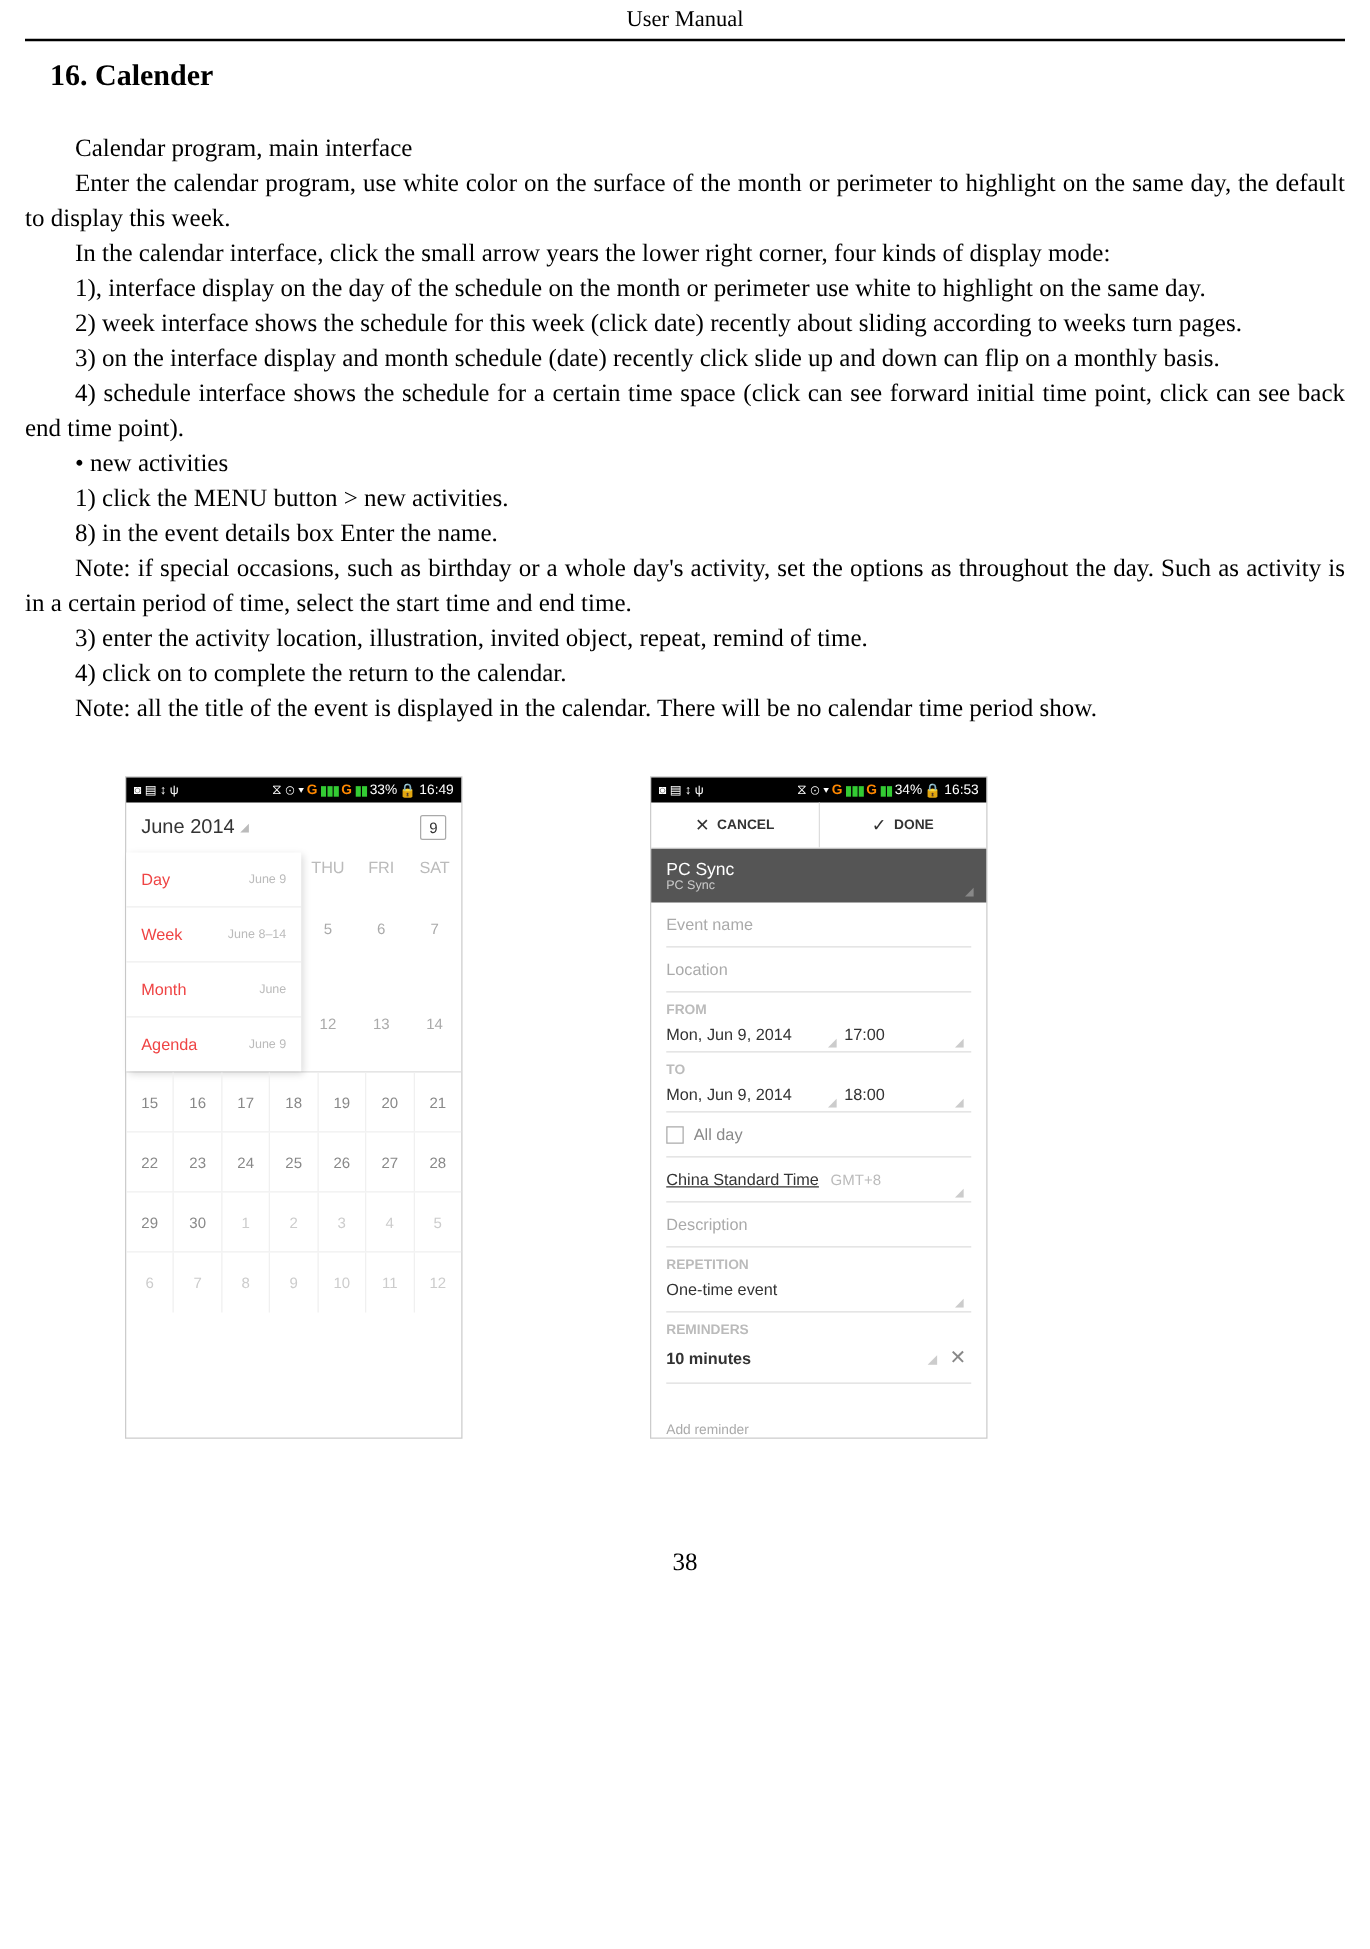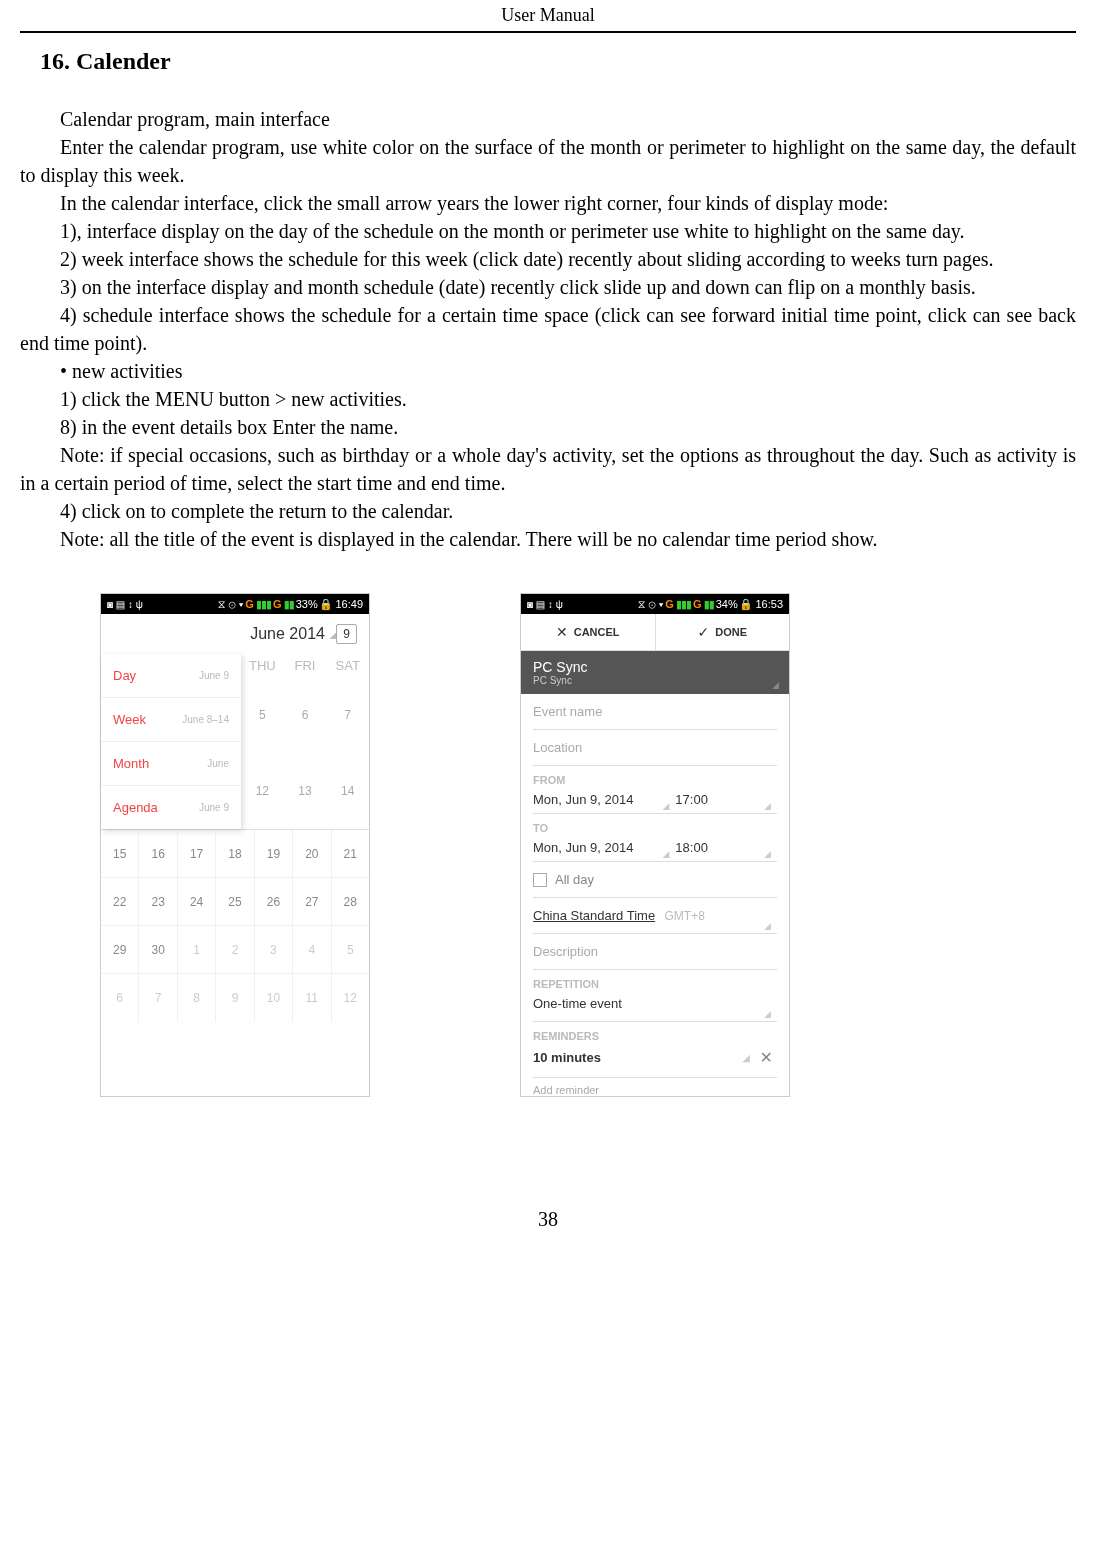--- a/index.html
+++ b/index.html
@@ -57,21 +57,21 @@
       font-size: 11px;
       height: 20px;
     }
     .status-left { font-size: 10px; }
     .status-right { display: flex; align-items: center; gap: 2px; }
     .sig-orange { color: #f80; font-weight: bold; }
     .sig-green { color: #3c3; letter-spacing: -1px; }
     
     .month-header {
       display: flex;
-      justify-content: flex-end;
+      justify-content: space-between;
       align-items: center;
       padding: 10px 12px;
       color: #333;
       font-size: 16px;
     }
     .month-header .right-icon {
       border: 1px solid #aaa;
       padding: 2px 6px;
       font-size: 12px;
       border-radius: 2px;
@@ -245,24 +245,24 @@
       border-bottom: 1px solid #ddd;
     }
     .reminder-row .val {
       color: #333;
       font-size: 13px;
       font-weight: bold;
       position: relative;
       flex: 1;
     }
     .close-x { color: #888; font-size: 16px; padding: 0 4px; }
-    .overflow { color: #aaa; font-size: 11px; padding-top: 6px; }
+    .overflow { color: #aaa; font-size: 11px; padding-top: 6px; margin-top: 25px; }
     .page-num {
       text-align: center;
-      margin-top: 111px;
+      margin-top: 88px;
       font-size: 20px;
     }
   </style>
 </head>
 <body>
 
 <div class="header-top">User    Manual</div>
 
 <div class="heading">16. Calender</div>
 
@@ -271,20 +271,21 @@
   <p class="no-indent" style="text-indent:2em">Enter the calendar program, use white color on the surface of the month or perimeter to highlight on the same day, the default to display this week.</p>
   <p>In the calendar interface, click the small arrow years the lower right corner, four kinds of display mode:</p>
   <p>1), interface display on the day of the schedule on the month or perimeter use white to highlight on the same day.</p>
   <p>2) week interface shows the schedule for this week (click date) recently about sliding according to weeks turn pages.</p>
   <p>3) on the interface display and month schedule (date) recently click slide up and down can flip on a monthly basis.</p>
   <p>4) schedule interface shows the schedule for a certain time space (click can see forward initial time point, click can see back end time point).</p>
   <p>• new activities</p>
   <p>1) click the MENU button &gt; new activities.</p>
   <p>8) in the event details box Enter the name.</p>
   <p>Note: if special occasions, such as birthday or a whole day's activity, set the options as throughout the day. Such as activity is in a certain period of time, select the start time and end time.</p>
+  <p>3) enter the activity location, illustration, invited object, repeat, remind of time.</p>
   <p>4) click on to complete the return to the calendar.</p>
   <p>Note: all the title of the event is displayed in the calendar. There will be no calendar time period show.</p>
 </div>
 
 <div class="screenshots">
 
   <div class="phone">
     <div class="status-bar">
       <span class="status-left">◙ ▤ ↕ ψ</span>
       <span class="status-right">

